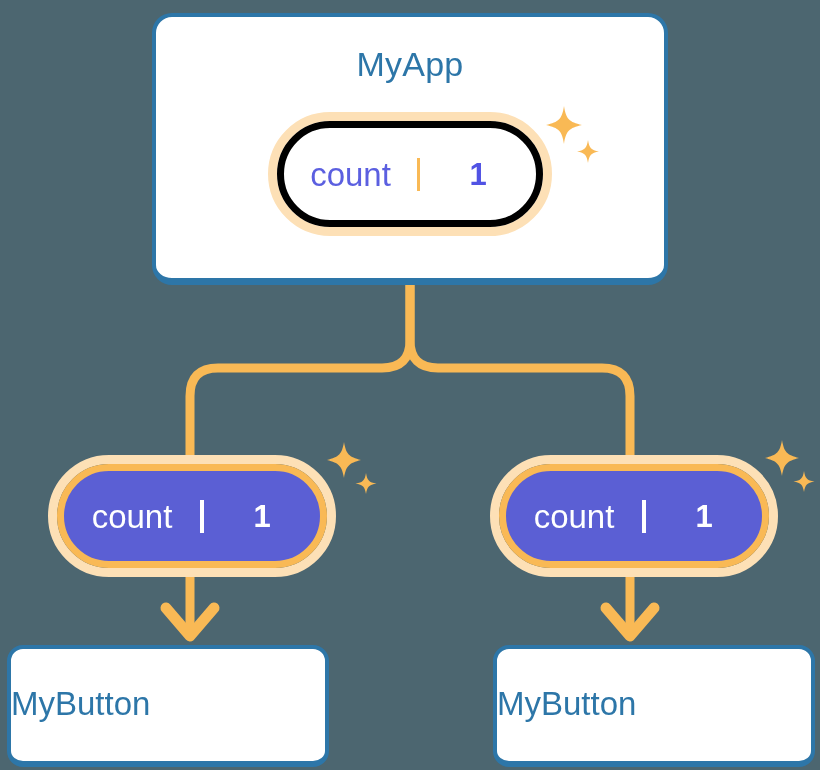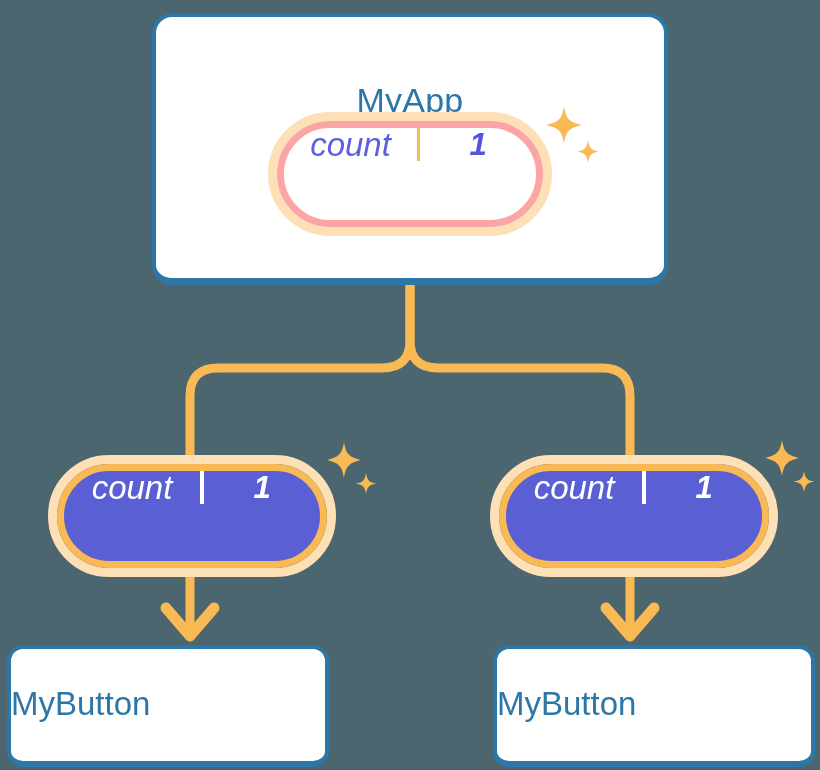--- a/index.html
+++ b/index.html
@@ -56,21 +56,20 @@
     position: absolute;
     left: 0;
     right: 0;
     top: 30px;
     text-align: center;
     color: #2d76a8;
     font-size: 34px;
     font-weight: 400;
     letter-spacing: 0.2px;
     line-height: 1;
-    margin-top: 36px;
   }
 
   .btn-card {
     width: 322px;
     height: 122px;
     border-radius: 16px;
     border-bottom-width: 6px;
   }
 
   #btn-card-left  { left: 7px;   top: 645px; }
@@ -98,26 +97,25 @@
   .pill {
     position: relative;
     border: 9px solid #fde0b6;
     border-radius: 999px;
     background: transparent;
   }
 
   
   .pill-inner {
     display: flex;
-    align-items: flex-start;
-    border: 7px solid #fca5a5;
+    align-items: center;
+    border: 7px solid #000000;
     border-radius: 999px;
     overflow: hidden;
     height: 100%;
-    font-style: italic;
   }
 
   .pill-body {
     display: flex;
     align-items: stretch;
     border-radius: 999px;
     overflow: hidden;
     width: 100%;
   }
 

